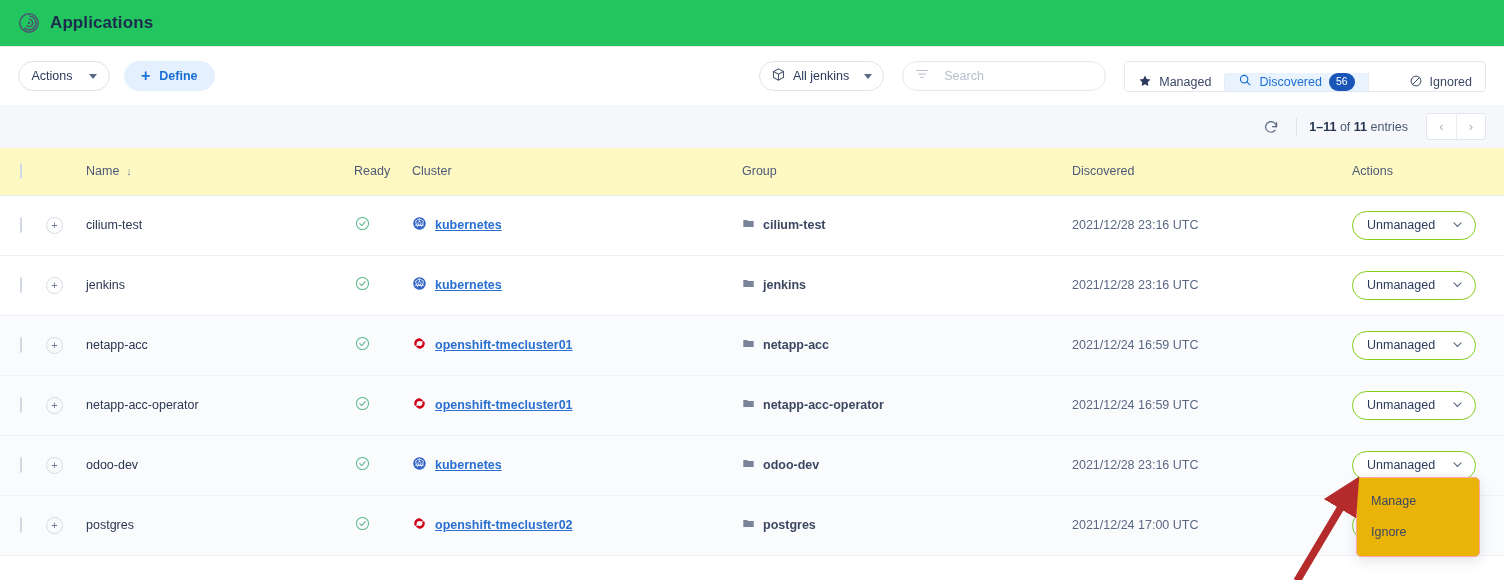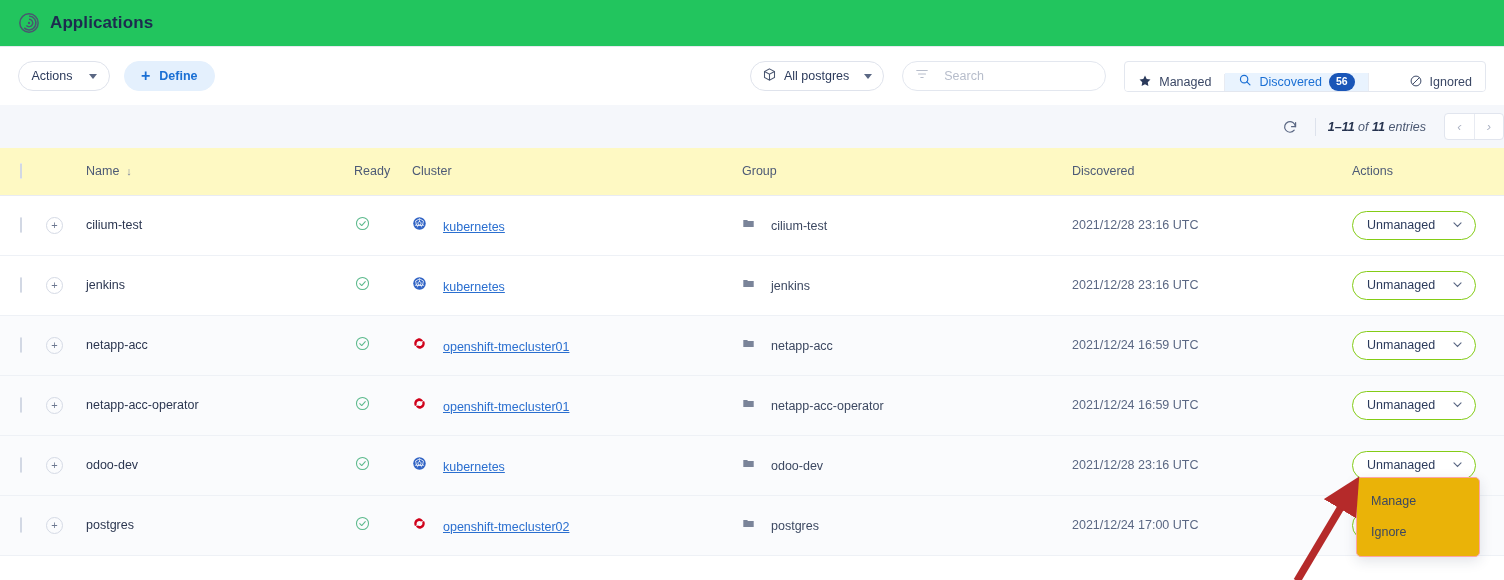--- a/index.html
+++ b/index.html
@@ -72,29 +72,29 @@
     border: 1px solid #e3e7ef; border-radius: 4px; overflow: hidden; height: 31px;
   }
   .seg {
     display: flex; align-items: center; gap: 7px;
     padding: 0 13px; font-size: 12.5px; color: #3a4765; cursor: pointer; background:#fff;
     border-right: 1px solid #e8ebf2;
   }
   .seg:last-child { border-right: none; padding-left: 40px; }
   .seg.active { background: #e9f3fe; color: #1a6fd4; }
   .badge {
-    background: #1a56b8; color:#fff; font-size: 10.5px; font-weight: bold;
+    background: #1a56b8; color:#fff; font-size: 10.5px; font-weight: normal;
     border-radius: 9px; padding: 2px 7px; line-height: 1.25; min-width: 24px; text-align:center;
   }
 
   
   .util-band {
     height: 43px; background: #f5f7fb;
     display: flex; align-items: center; justify-content: flex-end;
-    gap: 0; font-style: italic;
+    padding-right: 18px; gap: 0;
   }
   .refresh-btn { width: 26px; height: 26px; display:flex;align-items:center;justify-content:center;cursor:pointer; }
   .util-sep { width:1px; height:18px; background:#dde2ec; margin: 0 12px; }
   .entries-text { font-size: 12.5px; color:#4b5872; }
   .entries-text b { font-weight: bold; color:#26334f; }
   .pager { display:flex; margin-left: 18px; border:1px solid #e1e5ee; border-radius:4px; overflow:hidden; background:#fff; }
   .pager-btn { width:29px; height:25px; display:flex;align-items:center;justify-content:center;cursor:pointer;color:#aab1c2;font-size:13px; }
   .pager-btn + .pager-btn { border-left:1px solid #e8ebf2; }
 
   
@@ -122,21 +122,21 @@
 
   .hdr-sort { display:inline-flex; align-items:center; gap:7px; cursor:pointer; }
   .arrow-dn { font-size: 11px; color:#7b86a0; }
 
   .cbox { width: 15px; height: 15px; border: 1px solid #d2d8e4; border-radius: 3px; background:#fff; cursor:pointer; }
   .expand-btn {
     width: 17px; height: 17px; border: 1px solid #d5dae5; border-radius: 50%;
     display: flex; align-items: center; justify-content: center;
     font-size: 11px; color: #6d7891; cursor: pointer; line-height:1;
   }
-  .cell-inline { display: flex; align-items: flex-end; gap: 16px; }
+  .cell-inline { display: flex; align-items: center; gap: 8px; font-weight: bold; }
   .cluster-link {
     color: #2a6fd0; text-decoration: underline; cursor: pointer; font-size: 12.5px;
   }
   .disc-text { color: #5a6783; font-size: 12.5px; }
   .name-text { color: #2b3650; font-size: 12.5px; }
   .group-text { color: #3c4861; font-size: 12.5px; }
 
   .action-select {
     width: 124px; height: 29px; border: 1px solid #84cc16; border-radius: 15px;
     background: #fff; display: flex; align-items: center; justify-content: space-between;
@@ -189,21 +189,21 @@
 
     <div class="toolbar-right">
 
       <div class="clusters-select">
         <span>
           <svg viewBox="0 0 24 24" width="15" height="15" fill="none" stroke="#4a5670" stroke-width="1.7">
             <path d="M12 3 20 7.2v9.6L12 21 4 16.8V7.2z"></path>
             <path d="M4 7.2 12 11.5 20 7.2M12 11.5V21"></path>
           </svg>
         </span>
-        <span>All postgres</span>
+        <span>All jenkins</span>
         <span class="caret-dn"></span>
       </div>
 
       <div class="search-box">
         <span>
           <svg viewBox="0 0 24 24" width="14" height="14" fill="none" stroke="#b7bdcb" stroke-width="1.9" stroke-linecap="round">
             <path d="M3 6h18M6 12h12M10 18h4"></path>
           </svg>
         </span>
         <input type="text" value="" placeholder="Search" style="">

